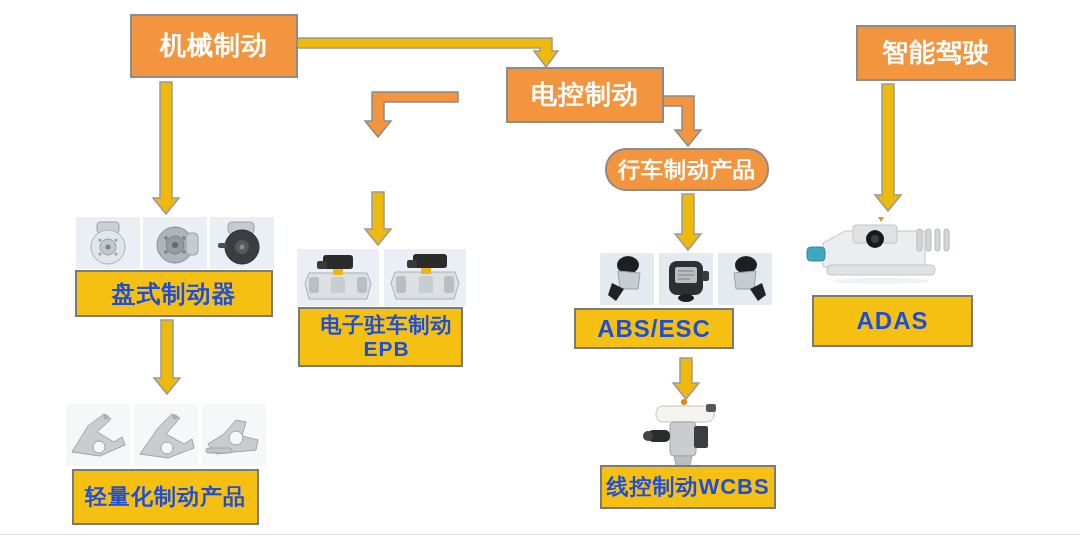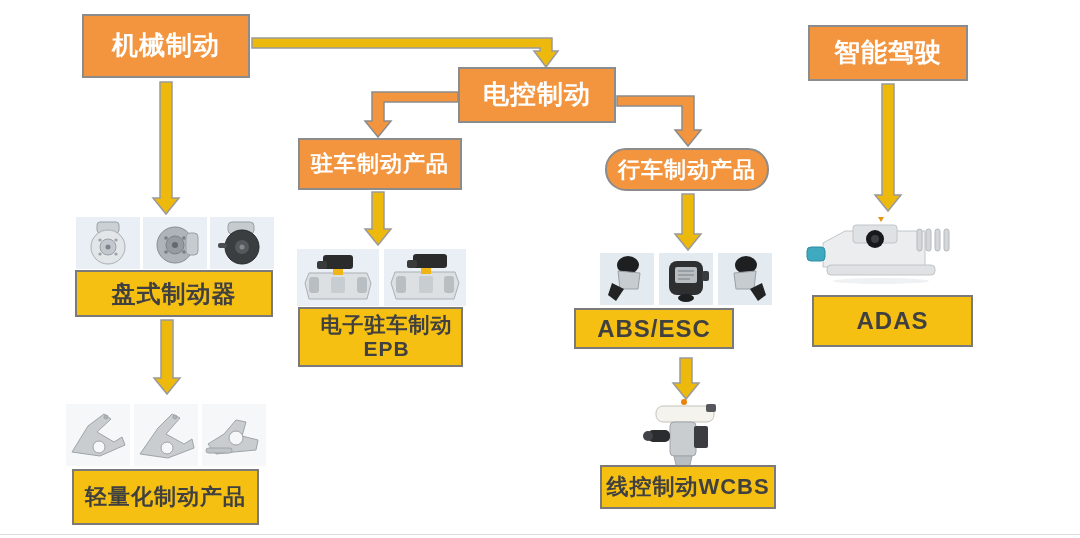--- a/index.html
+++ b/index.html
@@ -7,22 +7,22 @@
     position:relative;width:1080px;height:538px;background:#ffffff;overflow:hidden;
     font-family:"Liberation Sans","DejaVu Sans",sans-serif;
   }
   .arrow-layer{position:absolute;left:0;top:0;width:1080px;height:538px;}
   .node{
     position:absolute;display:flex;align-items:center;justify-content:center;
     font-weight:bold;text-align:center;box-sizing:border-box;line-height:1.15;
     letter-spacing:1px;
   }
   .orange{background:#F2953E;border:2px solid #8C8C8C;color:#ffffff;}
-  .yellow{background:#F6C013;border:2px solid #7A7A7A;color:#404040;}
-  .f26{font-size:26px;} .f24{font-size:24px;} .f22{font-size:22px;} .f21{font-size:21px;padding-left:12px;}
+  .yellow{background:#F6C013;border:2px solid #7A7A7A;color:#1d4ed8;}
+  .f26{font-size:26px;margin-left:48px;} .f24{font-size:24px;} .f22{font-size:22px;} .f21{font-size:21px;padding-left:12px;}
   .col{flex-direction:column;}
   .pimg{position:absolute;}
   .pimg svg{display:block;width:100%;height:100%;}
   .bottom-line{position:absolute;left:0;top:534px;width:1080px;height:1px;background:#dcdcdc;}
 </style>
 </head>
 <body>
 
 <div class="canvas">
 
@@ -186,23 +186,20 @@
 
   <div class="node orange f26" style="left:82px;top:14px;width:168px;height:64px;">
     <span>机械制动</span>
   </div>
   <div class="node orange f26" style="left:458px;top:67px;width:158px;height:56px;">
     <span>电控制动</span>
   </div>
   <div class="node orange f26" style="left:808px;top:25px;width:160px;height:56px;">
     <span>智能驾驶</span>
   </div>
-  <div class="node orange f22" style="left:298px;top:138px;width:164px;height:52px;">
-    <span>驻车制动产品</span>
-  </div>
   <div class="node orange f22" style="left:605px;top:148px;width:164px;height:43px;border-radius:21px;">
     <span>行车制动产品</span>
   </div>
 
   <div class="node yellow f24" style="left:75px;top:270px;width:198px;height:47px;">
     <span>盘式制动器</span>
   </div>
   <div class="node yellow f22" style="left:72px;top:469px;width:187px;height:56px;">
     <span>轻量化制动产品</span>
   </div>

